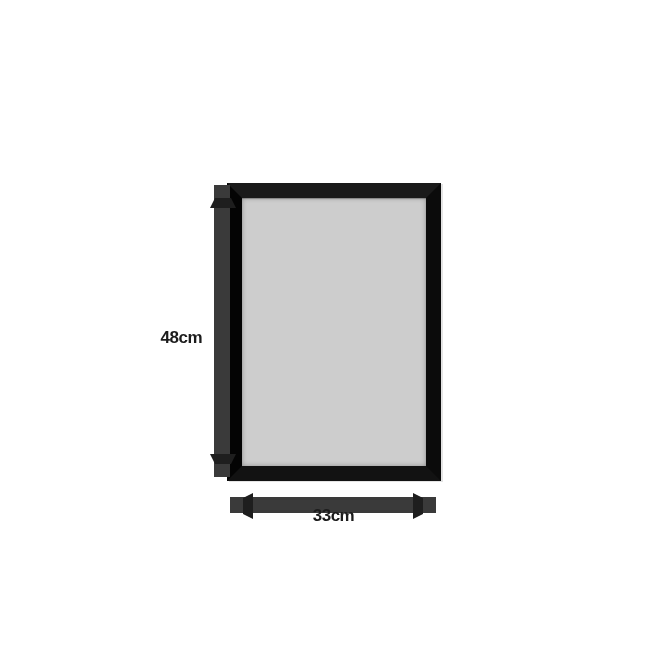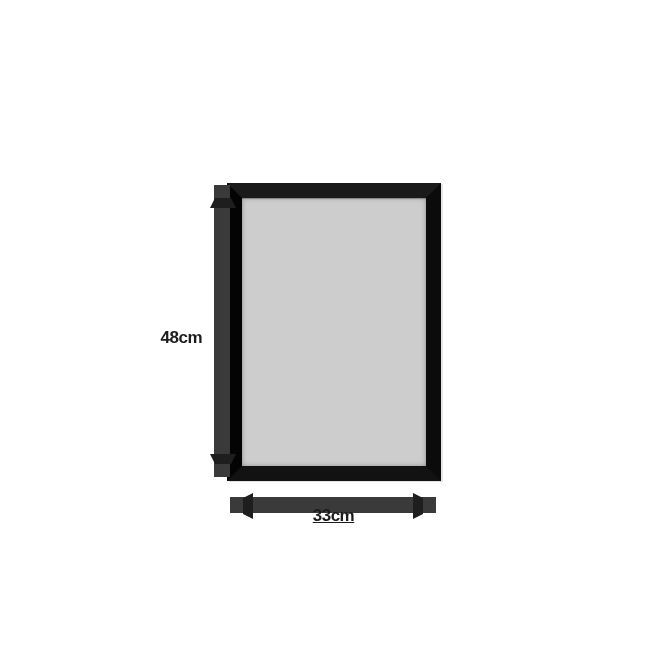--- a/index.html
+++ b/index.html
@@ -97,21 +97,20 @@
   }
   .label-height {
     left: 102px; top: 312px;
     width: 100px;
     text-align: right;
   }
   .label-width {
     left: 275px; top: 490px;
     width: 101px;
     text-align: center;
-    text-decoration: underline;
   }
 </style>
 </head>
 <body>
 
 <div class="canvas">
 
   <div class="frame">
     <div class="frame-panel"></div>
   </div>

